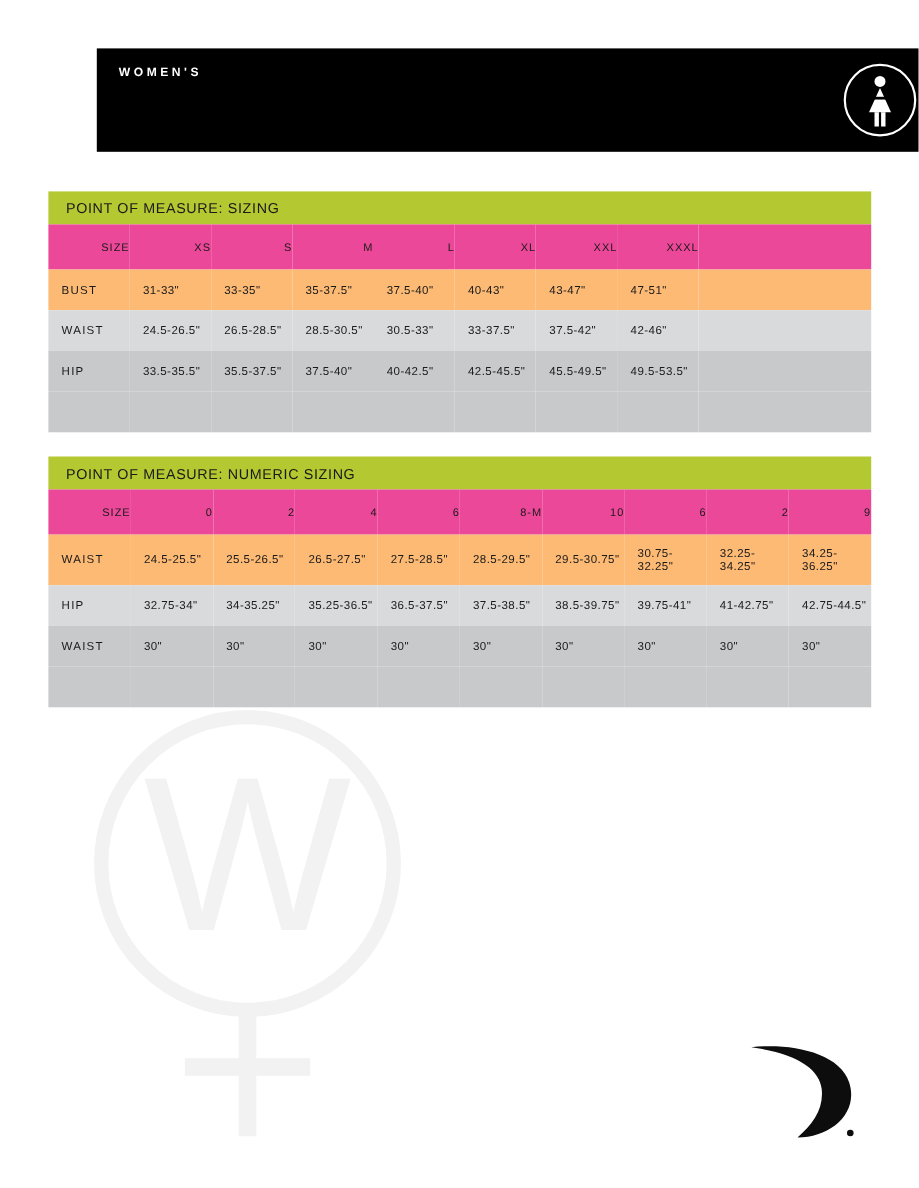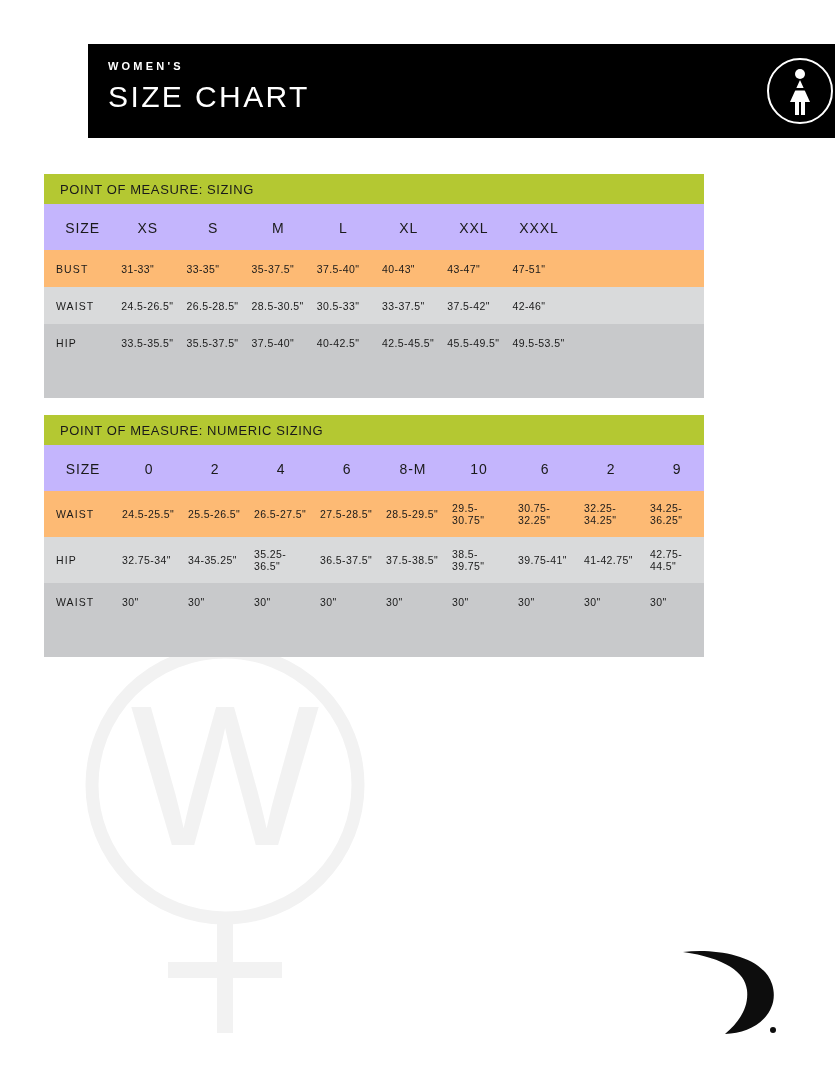--- a/index.html
+++ b/index.html
@@ -57,21 +57,21 @@
     right: 18px;
     top: 13px;
     width: 68px;
     height: 68px;
   }
 
   
   .section {
     position: absolute;
     left: 44px;
-    width: 660px;
+    width: 748px;
     z-index: 1;
   }
   .section-sizing { top: 174px; }
   .section-numeric { top: 415px; }
 
   .section-title-bar {
     background: #b4c832;
     height: 30px;
     display: flex;
     align-items: center;
@@ -82,27 +82,27 @@
     font-size: 13px;
     letter-spacing: 0.6px;
   }
 
   table {
     border-collapse: collapse;
     width: 100%;
     table-layout: fixed;
   }
   th {
-    text-align: center;
-    font-size: 14px;
+    text-align: right;
+    font-size: 10px;
     font-weight: normal;
     letter-spacing: 0.9px;
     color: #1a1a1a;
     padding: 16px 0 14px 12px;
-    background: #c4b5fd;
+    background: #ec4899;
   }
   td {
     font-size: 10.5px;
     letter-spacing: 0.4px;
     color: #1a1a1a;
     padding: 11px 0 11px 12px;
     height: 37px;
     vertical-align: middle;
   }
   td.rowlabel {
@@ -134,21 +134,20 @@
     <circle cx="165" cy="145" r="133" fill="none" stroke="#f2f2f2" stroke-width="13"></circle>
     <rect x="157" y="278" width="16" height="115" fill="#f2f2f2"></rect>
     <rect x="108" y="322" width="114" height="16" fill="#f2f2f2"></rect>
     <text x="165" y="205" text-anchor="middle" font-family="Liberation Sans, sans-serif" font-size="200" fill="#f2f2f2">W</text>
   </svg>
 </div>
 
 <div class="header">
   <div class="header-text">
     <div class="header-eyebrow">WOMEN'S</div>
-    <div class="header-title">SIZE CHART</div>
   </div>
   <div class="header-icon">
     <svg width="68" height="68" viewBox="0 0 68 68" xmlns="http://www.w3.org/2000/svg">
       <circle cx="34" cy="34" r="32" fill="none" stroke="#ffffff" stroke-width="2"></circle>
       <circle cx="34" cy="17" r="5" fill="#ffffff"></circle>
       <path d="M34 23 L24 45 L44 45 Z" fill="#ffffff"></path>
       <rect x="29" y="45" width="4" height="13" fill="#ffffff"></rect>
       <rect x="35" y="45" width="4" height="13" fill="#ffffff"></rect>
       <rect x="22" y="31" width="24" height="2.5" fill="#000000"></rect>
     </svg>

